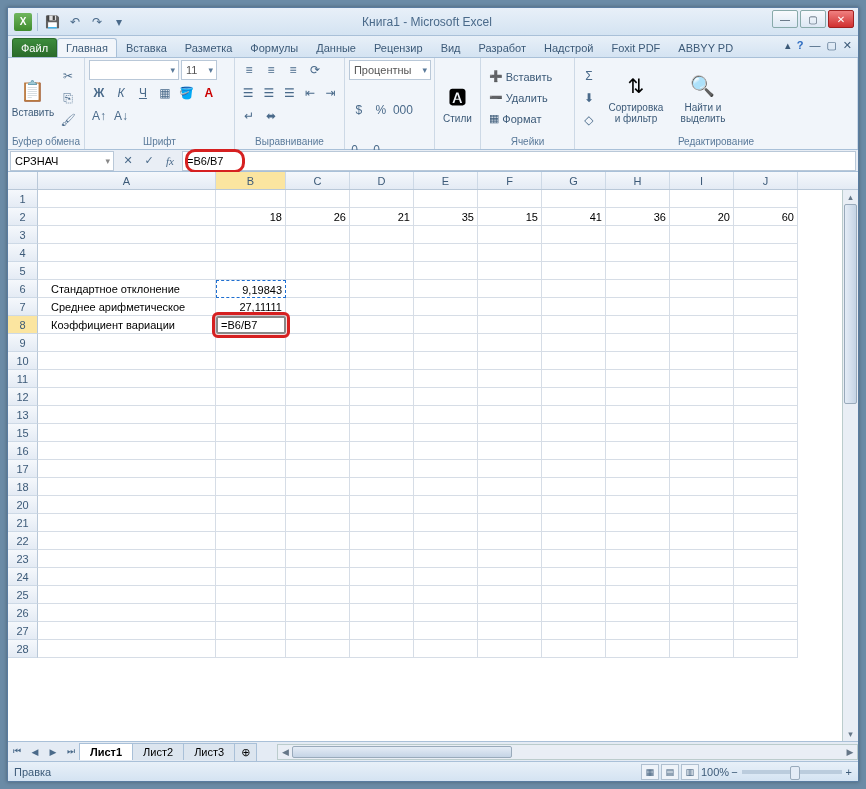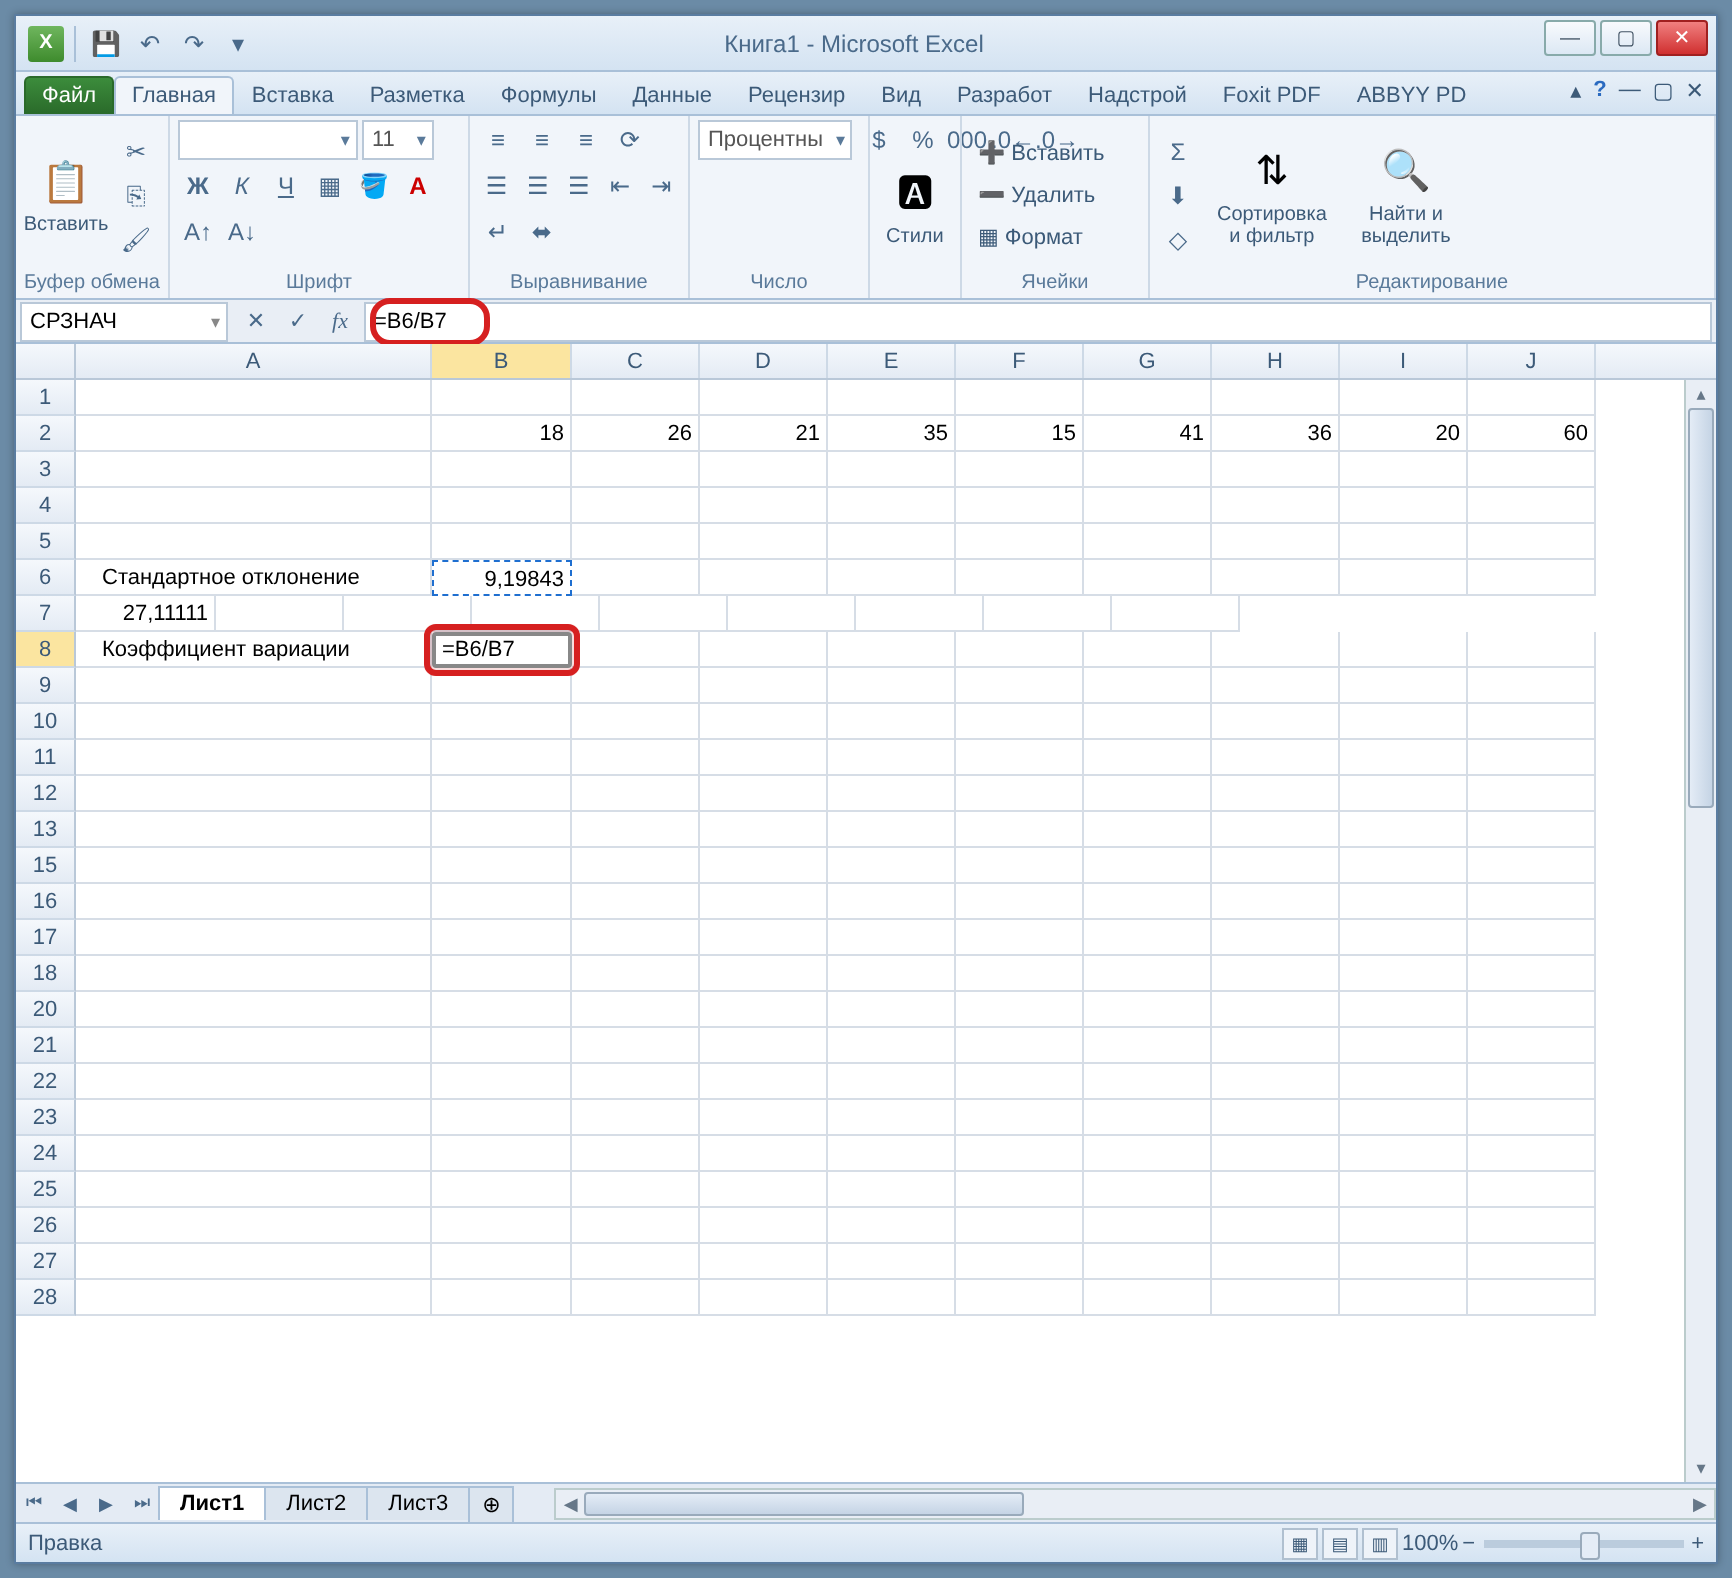--- a/index.html
+++ b/index.html
@@ -193,21 +193,21 @@
           <div class="smallbtn">⇥</div>
         </div>
         <div class="rowbtns">
           <div class="smallbtn">↵</div>
           <div class="smallbtn">⬌</div>
         </div>
       </div>
       <div class="label">Выравнивание</div>
     </div>
     <div class="rgroup" style="width:90px">
-      <div class="body" style="flex-direction:row;gap:3px">
+      <div class="body" style="flex-direction:column;gap:20px">
         <div class="seldrop" style="width:82px">Процентны</div>
         <div class="rowbtns">
           <div class="smallbtn">$</div>
           <div class="smallbtn">%</div>
           <div class="smallbtn">000</div>
         </div>
         <div class="rowbtns">
           <div class="smallbtn">.0←</div>
           <div class="smallbtn">.0→</div>
         </div>
@@ -361,20 +361,21 @@
           <div class="cell cD"></div>
           <div class="cell cE"></div>
           <div class="cell cF"></div>
           <div class="cell cG"></div>
           <div class="cell cH"></div>
           <div class="cell cI"></div>
           <div class="cell cJ"></div>
         </div>
         <div class="row">
           <div class="rh">7</div>
+          <div class="cell cA">Среднее арифметическое</div>
           <div class="cell cB">27,11111</div>
           <div class="cell cC"></div>
           <div class="cell cD"></div>
           <div class="cell cE"></div>
           <div class="cell cF"></div>
           <div class="cell cG"></div>
           <div class="cell cH"></div>
           <div class="cell cI"></div>
           <div class="cell cJ"></div>
         </div>

